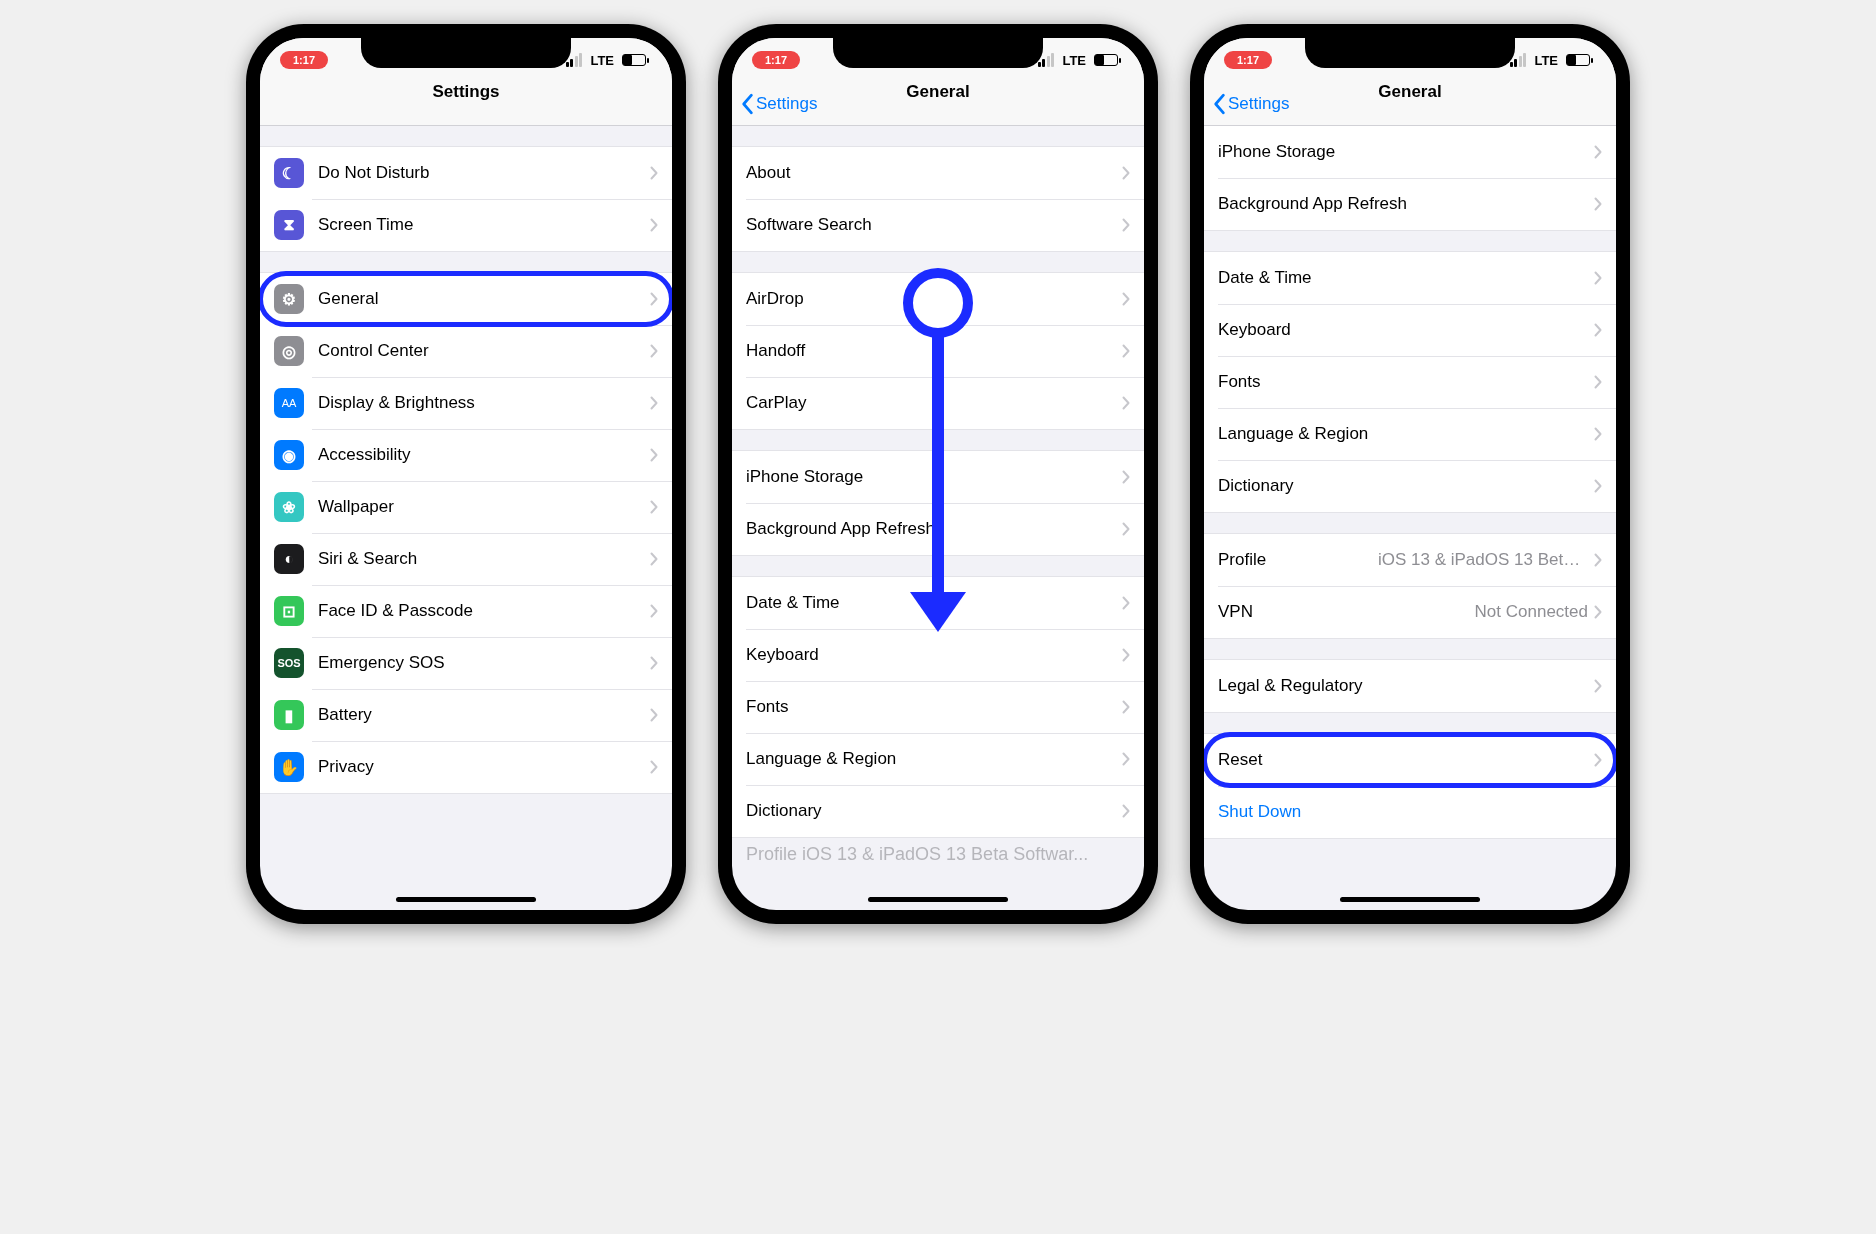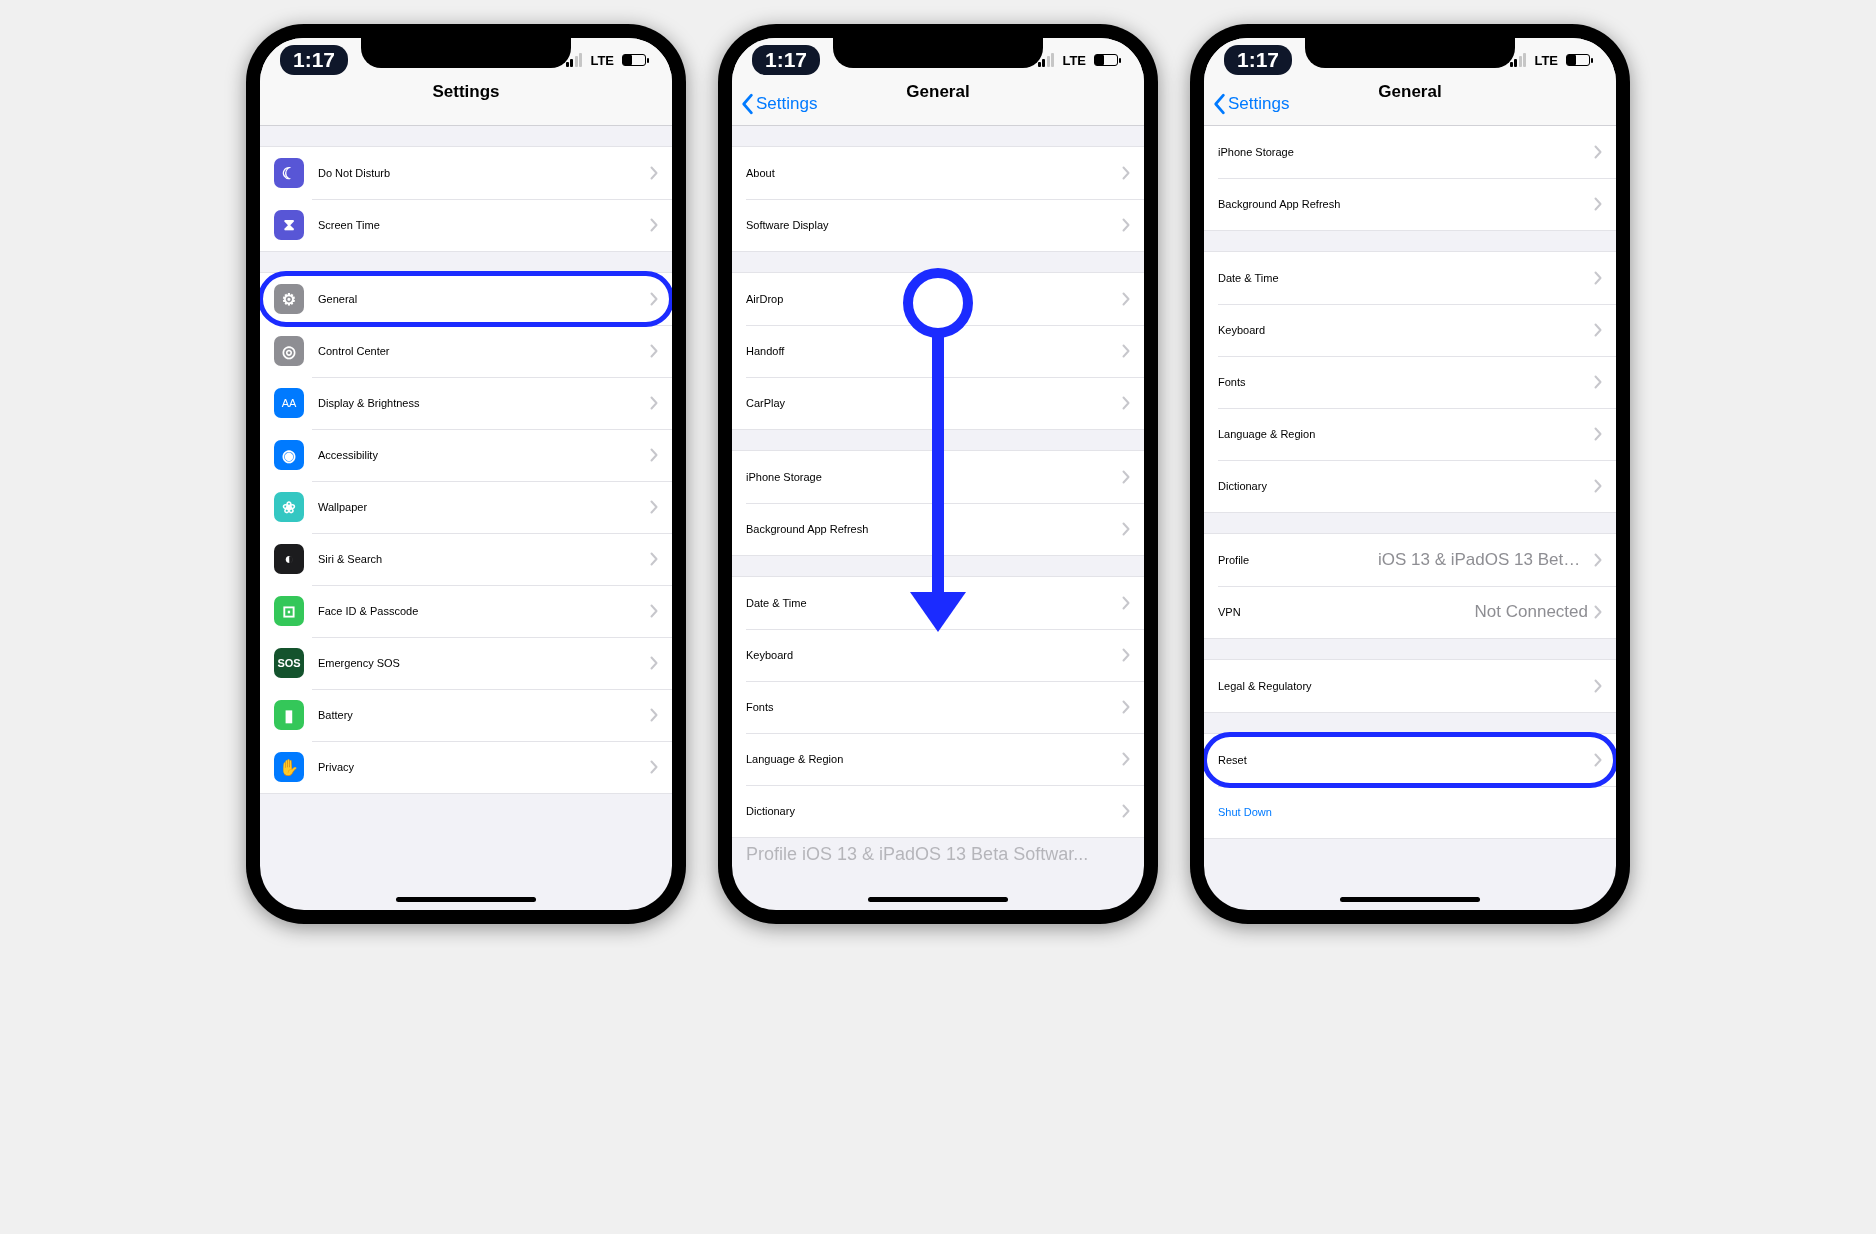--- a/index.html
+++ b/index.html
@@ -50,25 +50,25 @@
     height: 44px;
     display: flex;
     align-items: center;
     justify-content: space-between;
     padding: 0 26px 0 20px;
     font-size: 15px;
     font-weight: 600;
     background: #f8f8f8;
   }
   .time-pill {
-    background: #0f172a;
+    background: #ef4444;
     color: #fff;
     padding: 3px 13px;
     border-radius: 14px;
-    font-size: 21px;
+    font-size: 11px;
     font-weight: 600;
   }
   .status-right {
     display: flex;
     align-items: center;
     gap: 8px;
     font-size: 13px;
     font-weight: 700;
   }
   .signal { display: inline-flex; align-items: flex-end; gap: 1.5px; }
@@ -113,21 +113,21 @@
   .row.tall { min-height: 52px; }
   .row + .row::before {
     content:""; position:absolute; left:52px; right:0; top:0; height:1px; background:#e3e3e8;
   }
   .row.noicon + .row.noicon::before { left:14px; }
   .row.noicon::before { left:14px; }
   .icon {
     width: 30px; height: 30px; border-radius: 7px; margin-right: 14px;
     display:flex; align-items:center; justify-content:center; color:#fff; font-size:16px; flex:0 0 auto;
   }
-  .row-label { font-size: 11px; color: #000; flex: 1; }
+  .row-label { font-size: 17px; color: #000; flex: 1; }
   .row-detail { font-size: 17px; color: #8e8e93; margin-right: 6px; white-space:nowrap; overflow:hidden; text-overflow:ellipsis; max-width: 210px;}
   .chev { color:#c7c7cc; flex:0 0 auto; }
   .chev svg { width:8px; height:14px; display:block; }
   .row.link .row-label { color:#007aff; }
 
   .highlight {
     outline: 5px solid #1b2bff;
     outline-offset: -3px;
     border-radius: 28px;
     z-index: 5;
@@ -337,21 +337,21 @@
         <div class="group">
           <div class="row tall noicon">
             <span class="row-label">About</span>
             <span class="chev">
               <svg viewBox="0 0 8 14">
                 <polyline points="1.5,1.5 6.5,7 1.5,12.5" fill="none" stroke="#c7c7cc" stroke-width="2" stroke-linecap="round" stroke-linejoin="round"></polyline>
               </svg>
             </span>
           </div>
           <div class="row tall noicon">
-            <span class="row-label">Software Display</span>
+            <span class="row-label">Software Search</span>
             <span class="chev">
               <svg viewBox="0 0 8 14">
                 <polyline points="1.5,1.5 6.5,7 1.5,12.5" fill="none" stroke="#c7c7cc" stroke-width="2" stroke-linecap="round" stroke-linejoin="round"></polyline>
               </svg>
             </span>
           </div>
         </div>
         <div class="group">
           <div class="row tall noicon">
             <span class="row-label">AirDrop</span>

